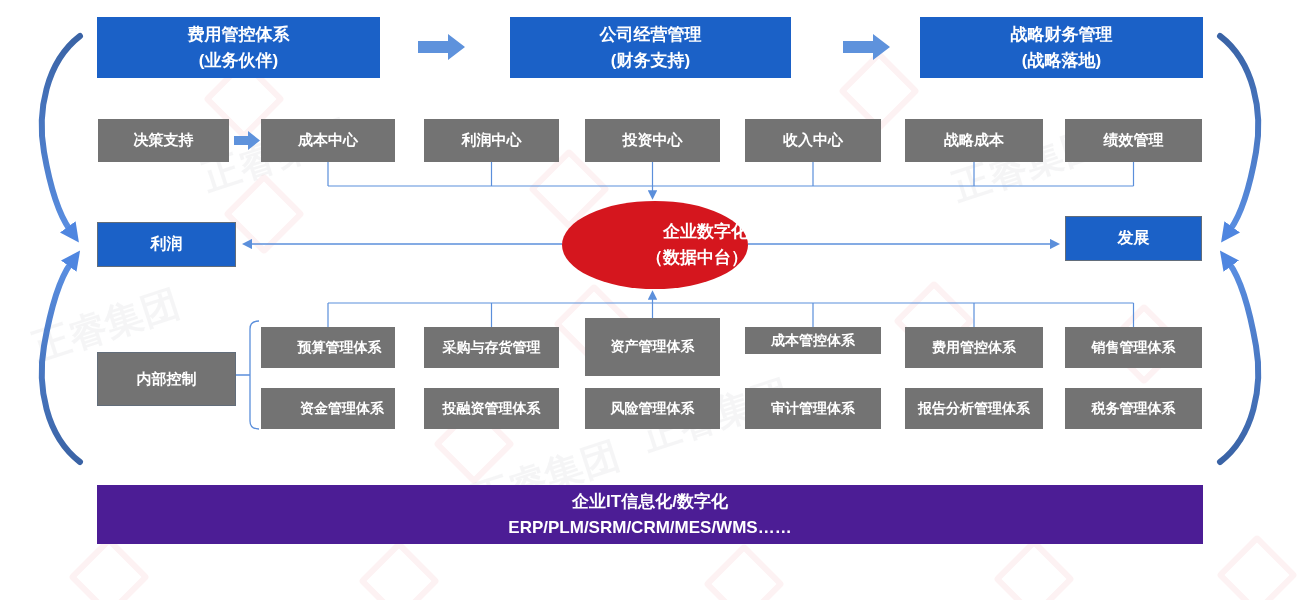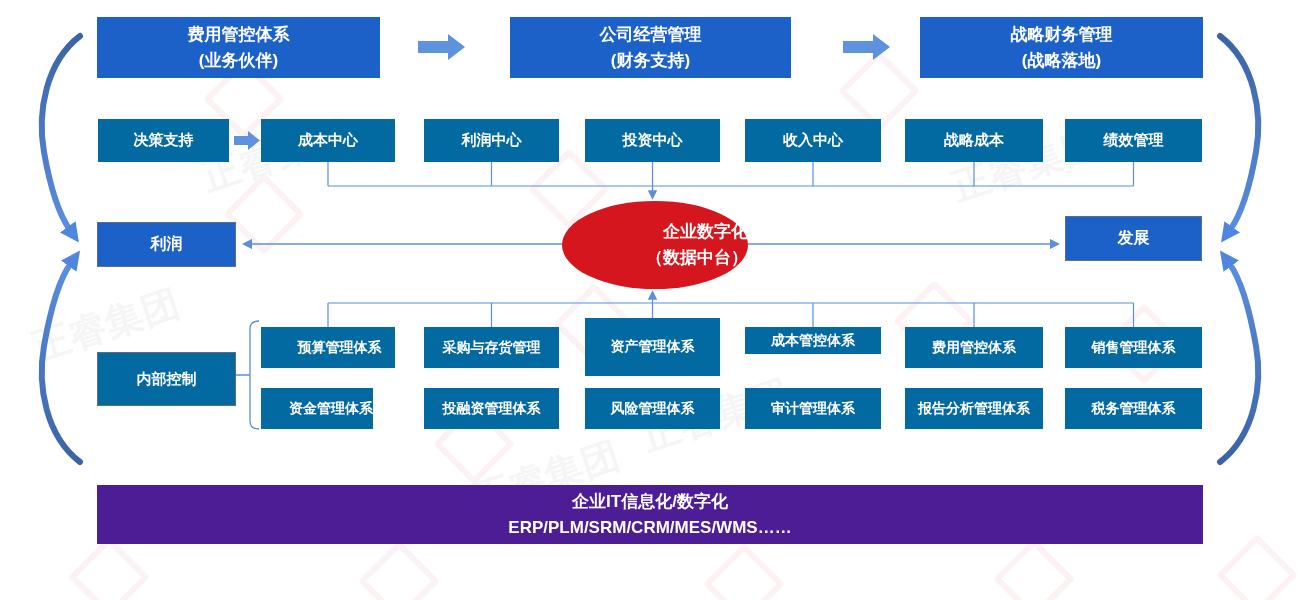--- a/index.html
+++ b/index.html
@@ -2,21 +2,21 @@
 <html><head>
 <meta charset="utf-8">
 <style>
   html,body{margin:0;padding:0;background:#ffffff;}
   .stage{position:relative;width:1300px;height:600px;background:#ffffff;overflow:hidden;
          font-family:"Liberation Sans","DejaVu Sans",sans-serif;}
   .lines{position:absolute;left:0;top:0;z-index:2;}
   .bx{position:absolute;display:flex;flex-direction:column;align-items:center;justify-content:center;
       color:#ffffff;font-weight:bold;text-align:center;z-index:3;box-sizing:border-box;}
   .dark{background:#1b61c7;}
-  .light{background:#0369a1;}
+  .light{background:#737373;}
   .fs17{font-size:17px;line-height:1.5;}
   .fs16{font-size:16px;}
   .fs15{font-size:15px;}
   .fs14{font-size:14px;}
   .outlined{border:1px solid #626d7a;}
   .ellipse{position:absolute;left:562px;top:201px;width:186px;height:88px;background:#d5161e;
            border-radius:50%;display:flex;flex-direction:column;align-items:flex-end;justify-content:center;
            color:#fff;font-weight:bold;font-size:17px;line-height:1.55;z-index:3;text-align:center;}
   .bottombar{position:absolute;left:97px;top:485px;width:1106px;height:59px;background:#4c1d95;
              display:flex;flex-direction:column;align-items:center;justify-content:center;
@@ -160,21 +160,21 @@
   <div class="bx light fs14" style="left:745px;top:327px;width:136px;height:27px;">
     <span>成本管控体系</span>
   </div>
   <div class="bx light fs14" style="left:905px;top:327px;width:138px;height:41px;">
     <span>费用管控体系</span>
   </div>
   <div class="bx light fs14" style="left:1065px;top:327px;width:137px;height:41px;">
     <span>销售管理体系</span>
   </div>
 
-  <div class="bx light fs14" style="left:261px;top:388px;width:112px;height:41px;padding-left:28px;">
+  <div class="bx light fs14" style="left:261px;top:388px;width:134px;height:41px;padding-left:28px;">
     <span>资金管理体系</span>
   </div>
   <div class="bx light fs14" style="left:424px;top:388px;width:135px;height:41px;">
     <span>投融资管理体系</span>
   </div>
   <div class="bx light fs14" style="left:585px;top:388px;width:135px;height:41px;">
     <span>风险管理体系</span>
   </div>
   <div class="bx light fs14" style="left:745px;top:388px;width:136px;height:41px;">
     <span>审计管理体系</span>

